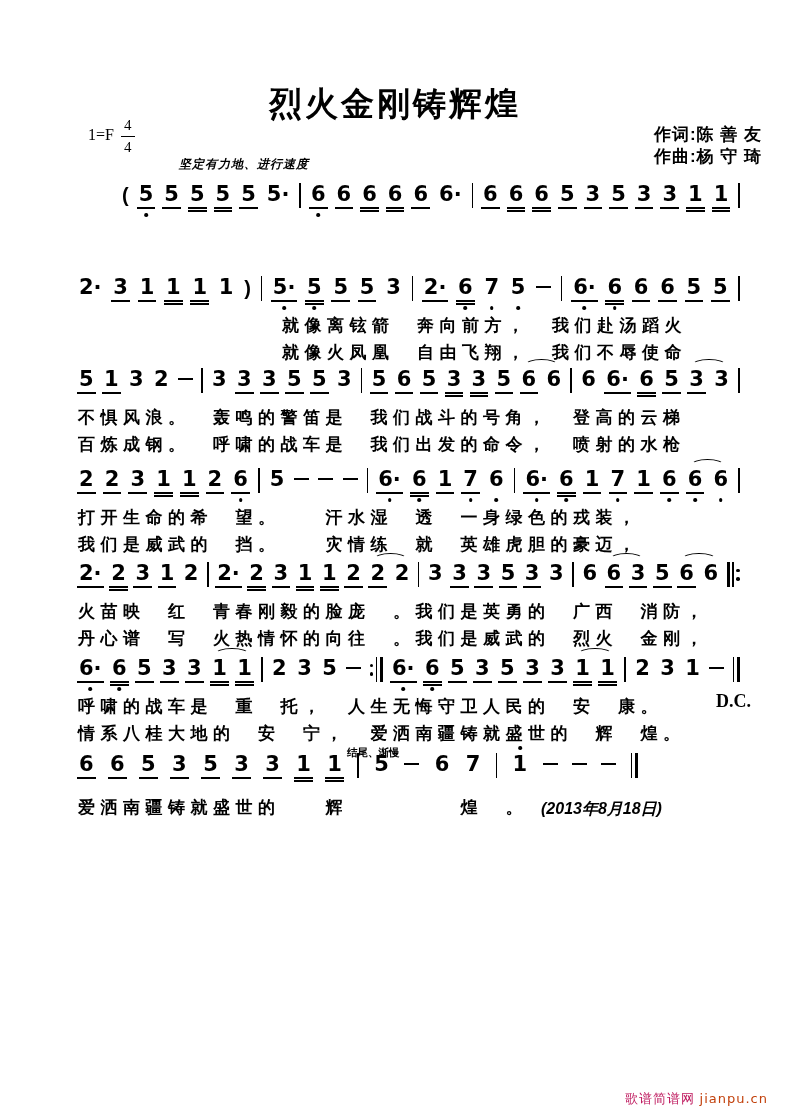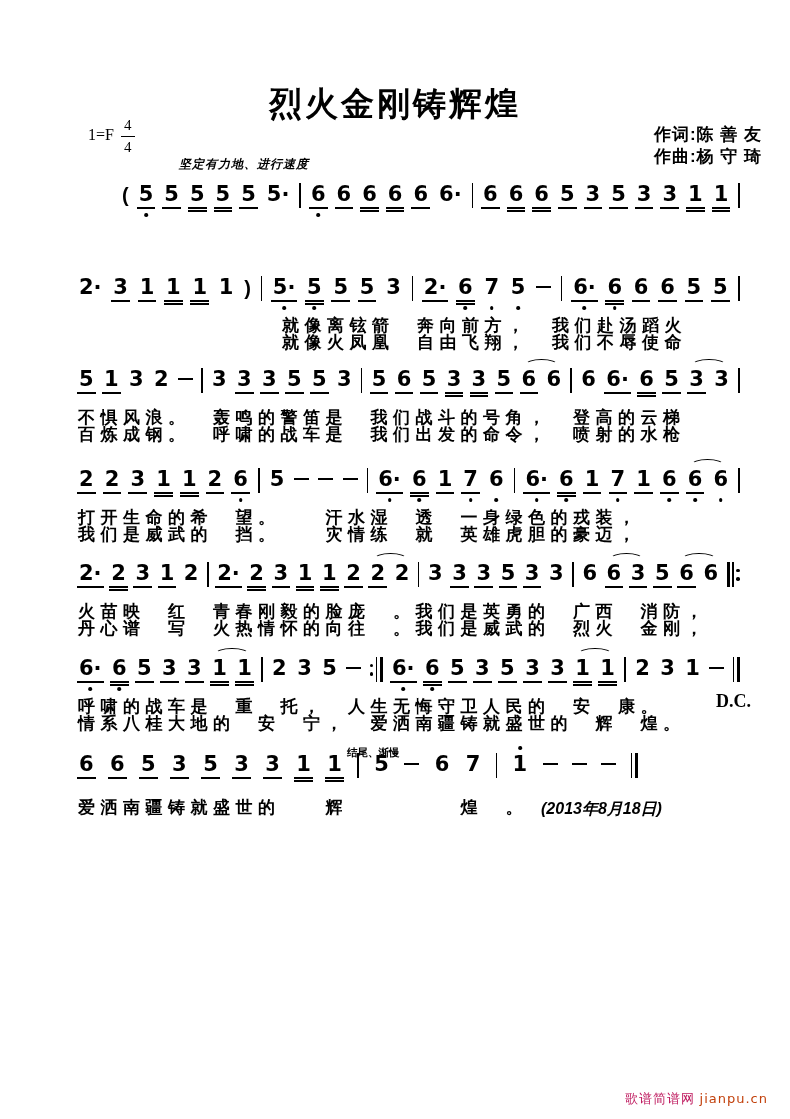--- a/index.html
+++ b/index.html
@@ -52,21 +52,21 @@
 
   .rep{display:flex;align-items:center;gap:2.5px;height:25px;margin-top:-1px;}
   .rep .thin{width:1.5px;height:25px;background:#000;display:block;}
   .rep .thick{width:3px;height:25px;background:#000;display:block;}
   .rep .dots{display:flex;flex-direction:column;gap:5px;}
   .rep .dots i{width:3.5px;height:3.5px;background:#000;border-radius:50%;display:block;}
 
   .lyric{position:absolute;font-size:17px;font-weight:bold;letter-spacing:5.5px;
          white-space:pre;left:0;}
   .ly1{top:37px;text-align:right;}
-  .ly2{top:54px;}
+  .ly2{top:64px;}
   .sys2 .lyric{left:204px;}
   .sys7 .ly1{top:42px;}
 
   .mark{position:absolute;font-weight:bold;}
   .mark.ending{top:746px;left:347px;font-size:10.5px;}
   .mark.dc{top:691px;left:716px;font-size:18px;font-family:"Liberation Serif",serif;}
   .mark.date{top:799px;left:541px;font-size:16px;font-style:italic;}
 
   .watermark{position:absolute;top:1090px;right:22px;font-size:13px;letter-spacing:1px;}
   .wm-site{color:#be185d;}

